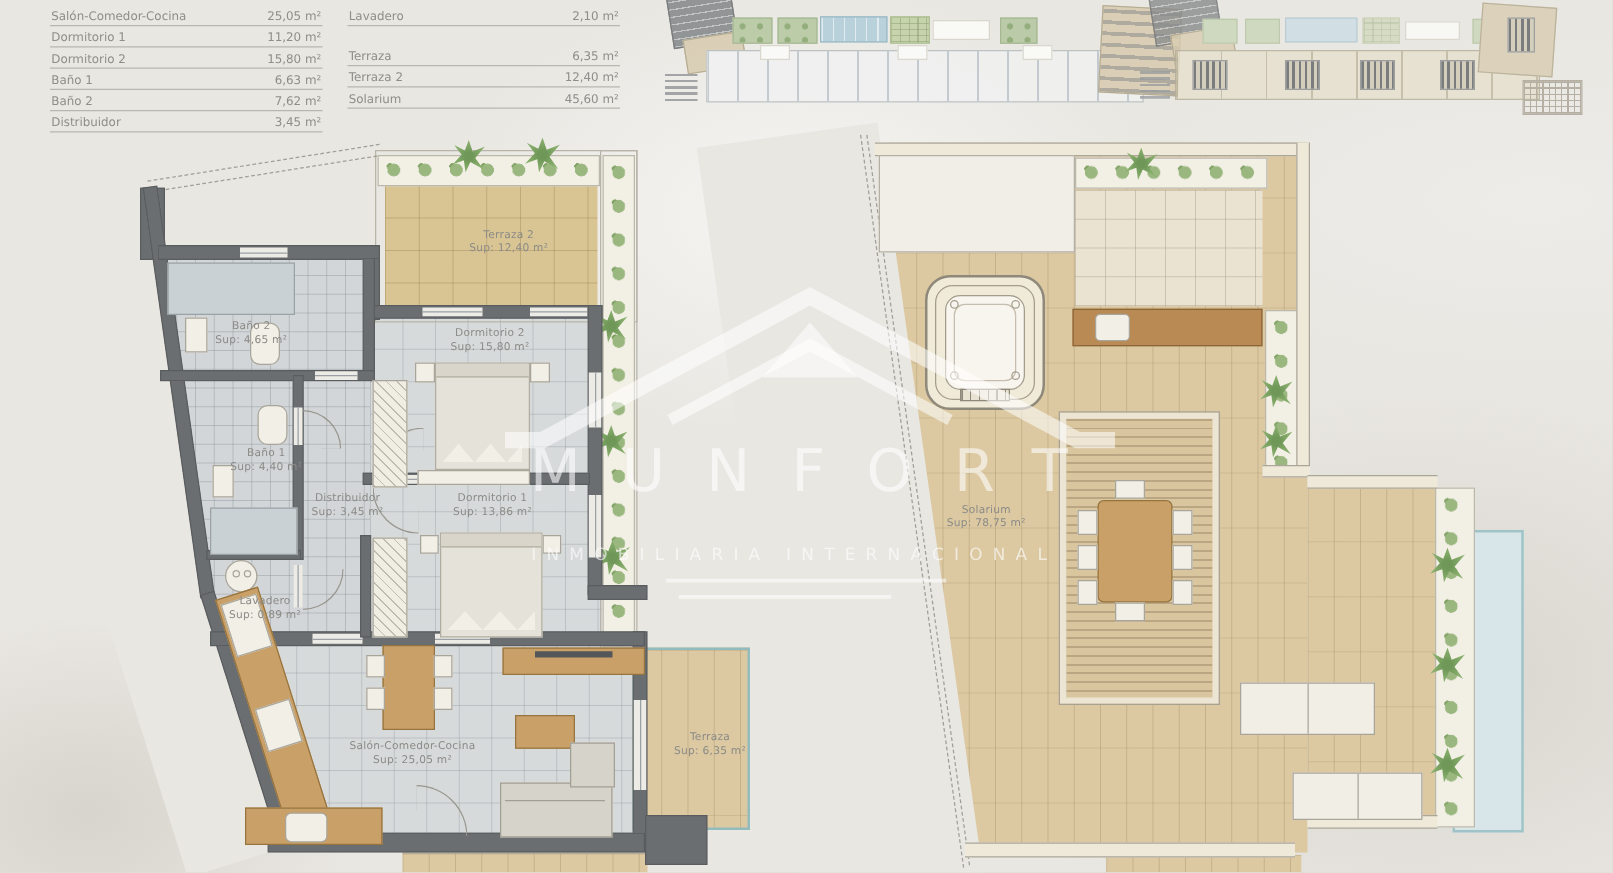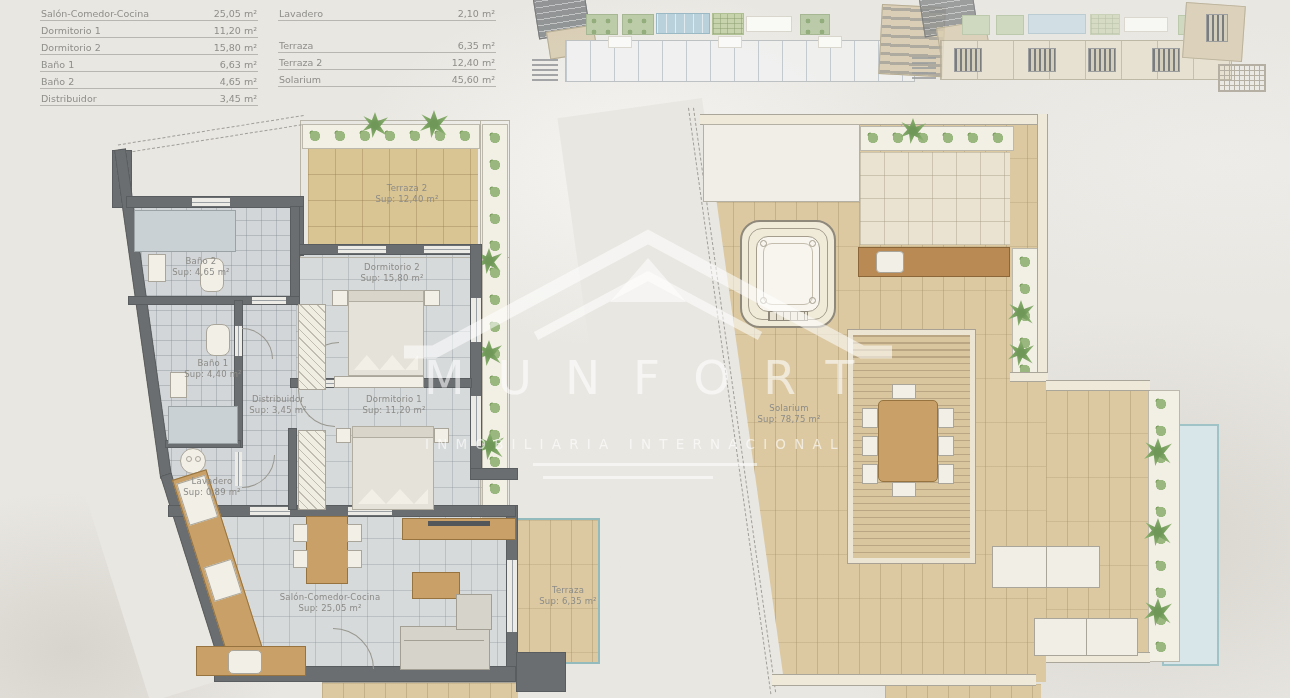--- a/index.html
+++ b/index.html
@@ -154,21 +154,21 @@
       <div class="trow">
         <span>Dormitorio 2</span>
         <span>15,80 m²</span>
       </div>
       <div class="trow">
         <span>Baño 1</span>
         <span>6,63 m²</span>
       </div>
       <div class="trow">
         <span>Baño 2</span>
-        <span>4,65 m²</span>
+        <span>7,62 m²</span>
       </div>
       <div class="trow">
         <span>Distribuidor</span>
         <span>3,45 m²</span>
       </div>
     </div>
     <div class="tcol">
       <div class="trow">
         <span>Lavadero</span>
         <span>2,10 m²</span>
@@ -354,21 +354,21 @@
     <div class="lbl" style="left:213px;top:358px;">
       <span>Baño 1</span>
       <span>Sup: 4,40 m²</span>
     </div>
     <div class="lbl" style="left:278px;top:394px;">
       <span>Distribuidor</span>
       <span>Sup: 3,45 m²</span>
     </div>
     <div class="lbl" style="left:394px;top:394px;">
       <span>Dormitorio 1</span>
-      <span>Sup: 11,20 m²</span>
+      <span>Sup: 13,86 m²</span>
     </div>
     <div class="lbl" style="left:212px;top:476px;">
       <span>Lavadero</span>
       <span>Sup: 0,89 m²</span>
     </div>
     <div class="lbl" style="left:330px;top:592px;">
       <span>Salón-Comedor-Cocina</span>
       <span>Sup: 25,05 m²</span>
     </div>
     <div class="lbl" style="left:568px;top:585px;">

